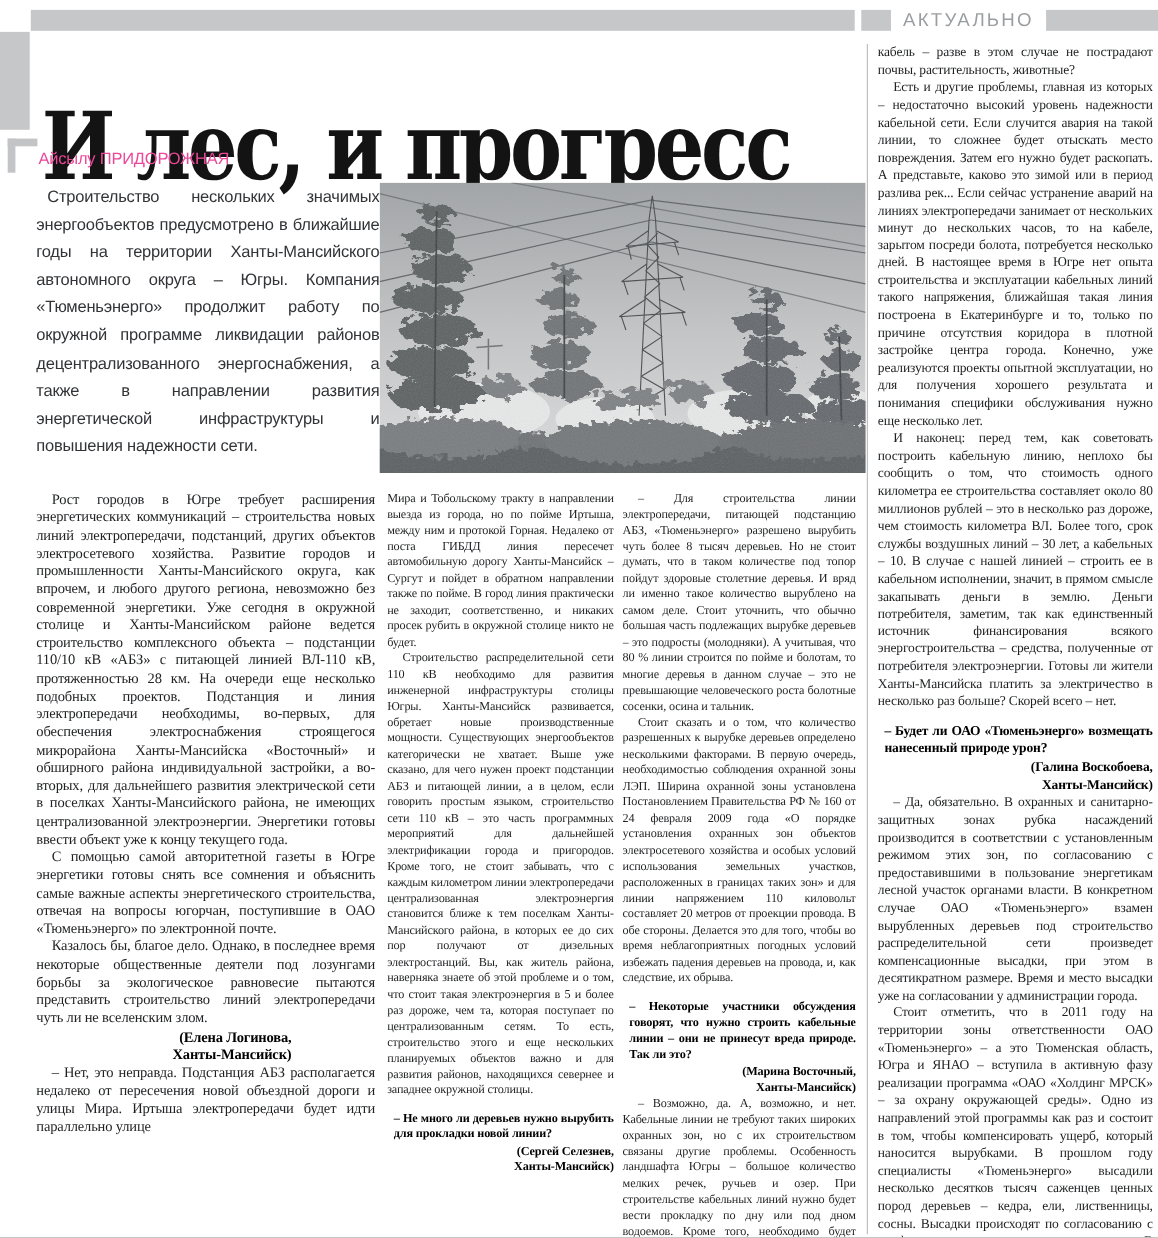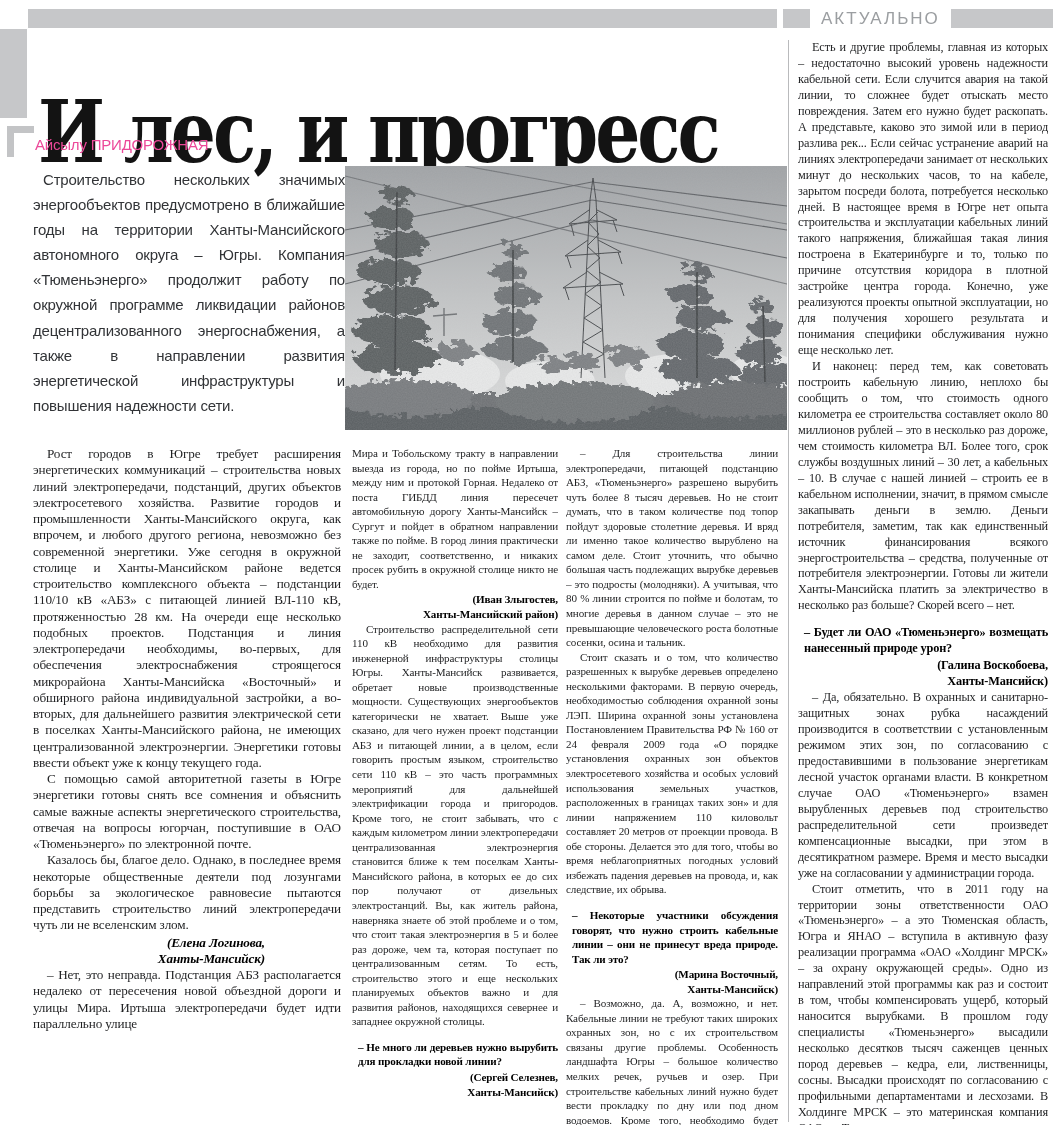--- a/index.html
+++ b/index.html
@@ -37,21 +37,21 @@
   .vrule{position:absolute;left:788px;top:40px;width:1px;height:1082px;background:#b9babc;}
 
   
   .col{position:absolute;text-align:justify;overflow:hidden;letter-spacing:-0.15px;hyphens:auto;-webkit-hyphens:auto;}
   .col p{margin:0;text-indent:14px;}
   .col p.b-cont{text-indent:0;}
   .col p.b-q{font-weight:bold;text-indent:0;padding-left:6px;margin-top:11px;color:#000;}
   .col p.b-attr{font-weight:bold;text-indent:0;text-align:right;white-space:pre-line;margin-top:1px;color:#000;}
   .col1{left:33px;top:446px;width:308px;height:679px;font-size:13.2px;line-height:16.25px;}
   .col1 p.b-q{margin-right:76px;padding-left:3px;}
-  .col1 p.b-attr{margin-right:76px;font-style:italic;}
+  .col1 p.b-attr{margin-right:76px;}
   .col2{left:352px;top:446px;width:206px;height:679px;font-size:11.1px;line-height:14.55px;}
   .col3{left:566px;top:446px;width:212px;height:679px;font-size:11.1px;line-height:14.55px;}
   .col4{left:798px;top:40px;width:250px;height:1085px;font-size:12.3px;line-height:15.95px;}
 </style>
 </head>
 <body>
 
 <div class="page">
 
   <div class="top-band"></div>
@@ -182,36 +182,35 @@
   <div class="col col1" lang="ru">
       <p class="b-p">Рост городов в Югре требует расширения энергетических коммуникаций – строительства новых линий электропередачи, подстанций, других объектов электросетевого хозяйства. Развитие городов и промышленности Ханты-Мансийского округа, как впрочем, и любого другого региона, невозможно без современной энергетики. Уже сегодня в окружной столице и Ханты-Мансийском районе ведется строительство комплексного объекта – подстанции 110/10 кВ «АБЗ» с питающей линией ВЛ-110 кВ, протяженностью 28 км. На очереди еще несколько подобных проектов. Подстанция и линия электропередачи необходимы, во-первых, для обеспечения электроснабжения строящегося микрорайона Ханты-Мансийска «Восточный» и обширного района индивидуальной застройки, а во-вторых, для дальнейшего развития электрической сети в поселках Ханты-Мансийского района, не имеющих централизованной электроэнергии. Энергетики готовы ввести объект уже к концу текущего года.</p>
       <p class="b-p">С помощью самой авторитетной газеты в Югре энергетики готовы снять все сомнения и объяснить самые важные аспекты энергетического строительства, отвечая на вопросы югорчан, поступившие в ОАО «Тюменьэнерго» по электронной почте.</p>
       <p class="b-p">Казалось бы, благое дело. Однако, в последнее время некоторые общественные деятели под лозунгами борьбы за экологическое равновесие пытаются представить строительство линий электропередачи чуть ли не вселенским злом.</p>
       <p class="b-attr">(Елена Логинова,
 Ханты-Мансийск)</p>
       <p class="b-p">– Нет, это неправда. Подстанция АБЗ располагается недалеко от пересечения новой объездной дороги и улицы Мира. Иртыша электропередачи будет идти параллельно улице</p>
     </div>
   <div class="col col2" lang="ru">
       <p class="b-cont">Мира и Тобольскому тракту в направлении выезда из города, но по пойме Иртыша, между ним и протокой Горная. Недалеко от поста ГИБДД линия пересечет автомобильную дорогу Ханты-Мансийск – Сургут и пойдет в обратном направлении также по пойме. В город линия практически не заходит, соответственно, и никаких просек рубить в окружной столице никто не будет.</p>
-      <p class="b-attr">(Иван Злыгостев,
-Ханты-Мансийский район)</p>
       <p class="b-p">Строительство распределительной сети 110 кВ необходимо для развития инженерной инфраструктуры столицы Югры. Ханты-Мансийск развивается, обретает новые производственные мощности. Существующих энергообъектов категорически не хватает. Выше уже сказано, для чего нужен проект подстанции АБЗ и питающей линии, а в целом, если говорить простым языком, строительство сети 110 кВ – это часть программных мероприятий для дальнейшей электрификации города и пригородов. Кроме того, не стоит забывать, что с каждым километром линии электропередачи централизованная электроэнергия становится ближе к тем поселкам Ханты-Мансийского района, в которых ее до сих пор получают от дизельных электростанций. Вы, как житель района, наверняка знаете об этой проблеме и о том, что стоит такая электроэнергия в 5 и более раз дороже, чем та, которая поступает по централизованным сетям. То есть, строительство этого и еще нескольких планируемых объектов важно и для развития районов, находящихся севернее и западнее окружной столицы.</p>
       <p class="b-q">– Не много ли деревьев нужно вырубить для прокладки новой линии?</p>
       <p class="b-attr">(Сергей Селезнев,
 Ханты-Мансийск)</p>
     </div>
   <div class="col col3" lang="ru">
       <p class="b-p">– Для строительства линии электропередачи, питающей подстанцию АБЗ, «Тюменьэнерго» разрешено вырубить чуть более 8 тысяч деревьев. Но не стоит думать, что в таком количестве под топор пойдут здоровые столетние деревья. И вряд ли именно такое количество вырублено на самом деле. Стоит уточнить, что обычно большая часть подлежащих вырубке деревьев – это подросты (молодняки). А учитывая, что 80 % линии строится по пойме и болотам, то многие деревья в данном случае – это не превышающие человеческого роста болотные сосенки, осина и тальник.</p>
       <p class="b-p">Стоит сказать и о том, что количество разрешенных к вырубке деревьев определено несколькими факторами. В первую очередь, необходимостью соблюдения охранной зоны ЛЭП. Ширина охранной зоны установлена Постановлением Правительства РФ № 160 от 24 февраля 2009 года «О порядке установления охранных зон объектов электросетевого хозяйства и особых условий использования земельных участков, расположенных в границах таких зон» и для линии напряжением 110 киловольт составляет 20 метров от проекции провода. В обе стороны. Делается это для того, чтобы во время неблагоприятных погодных условий избежать падения деревьев на провода, и, как следствие, их обрыва.</p>
       <p class="b-q">– Некоторые участники обсуждения говорят, что нужно строить кабельные линии – они не принесут вреда природе. Так ли это?</p>
       <p class="b-attr">(Марина Восточный,
 Ханты-Мансийск)</p>
       <p class="b-p">– Возможно, да. А, возможно, и нет. Кабельные линии не требуют таких широких охранных зон, но с их строительством связаны другие проблемы. Особенность ландшафта Югры – большое количество мелких речек, ручьев и озер. При строительстве кабельных линий нужно будет вести прокладку по дну или под дном водоемов. Кроме того, необходимо будет рыть десятки километров траншей под</p>
     </div>
   <div class="col col4" lang="ru">
+      <p class="b-cont">кабель – разве в этом случае не пострадают почвы, растительность, животные?</p>
       <p class="b-p">Есть и другие проблемы, главная из которых – недостаточно высокий уровень надежности кабельной сети. Если случится авария на такой линии, то сложнее будет отыскать место повреждения. Затем его нужно будет раскопать. А представьте, каково это зимой или в период разлива рек... Если сейчас устранение аварий на линиях электропередачи занимает от нескольких минут до нескольких часов, то на кабеле, зарытом посреди болота, потребуется несколько дней. В настоящее время в Югре нет опыта строительства и эксплуатации кабельных линий такого напряжения, ближайшая такая линия построена в Екатеринбурге и то, только по причине отсутствия коридора в плотной застройке центра города. Конечно, уже реализуются проекты опытной эксплуатации, но для получения хорошего результата и понимания специфики обслуживания нужно еще несколько лет.</p>
       <p class="b-p">И наконец: перед тем, как советовать построить кабельную линию, неплохо бы сообщить о том, что стоимость одного километра ее строительства составляет около 80 миллионов рублей – это в несколько раз дороже, чем стоимость километра ВЛ. Более того, срок службы воздушных линий – 30 лет, а кабельных – 10. В случае с нашей линией – строить ее в кабельном исполнении, значит, в прямом смысле закапывать деньги в землю. Деньги потребителя, заметим, так как единственный источник финансирования всякого энергостроительства – средства, полученные от потребителя электроэнергии. Готовы ли жители Ханты-Мансийска платить за электричество в несколько раз больше? Скорей всего – нет.</p>
       <p class="b-q">– Будет ли ОАО «Тюменьэнерго» возмещать нанесенный природе урон?</p>
       <p class="b-attr">(Галина Воскобоева,
 Ханты-Мансийск)</p>
       <p class="b-p">– Да, обязательно. В охранных и санитарно-защитных зонах рубка насаждений производится в соответствии с установленным режимом этих зон, по согласованию с предоставившими в пользование энергетикам лесной участок органами власти. В конкретном случае ОАО «Тюменьэнерго» взамен вырубленных деревьев под строительство распределительной сети произведет компенсационные высадки, при этом в десятикратном размере. Время и место высадки уже на согласовании у администрации города.</p>
       <p class="b-p">Стоит отметить, что в 2011 году на территории зоны ответственности ОАО «Тюменьэнерго» – а это Тюменская область, Югра и ЯНАО – вступила в активную фазу реализации программа «ОАО «Холдинг МРСК» – за охрану окружающей среды». Одно из направлений этой программы как раз и состоит в том, чтобы компенсировать ущерб, который наносится вырубками. В прошлом году специалисты «Тюменьэнерго» высадили несколько десятков тысяч саженцев ценных пород деревьев – кедра, ели, лиственницы, сосны. Высадки происходят по согласованию с профильными департаментами и лесхозами. В Холдинге МРСК – это материнская компания ОАО «Тюменьэнерго» – в конце апреля проводят единый день высадки деревьев. Правда, для наших широт этот день перенесен на более теплое время.</p>
     </div>
 
 </div>

